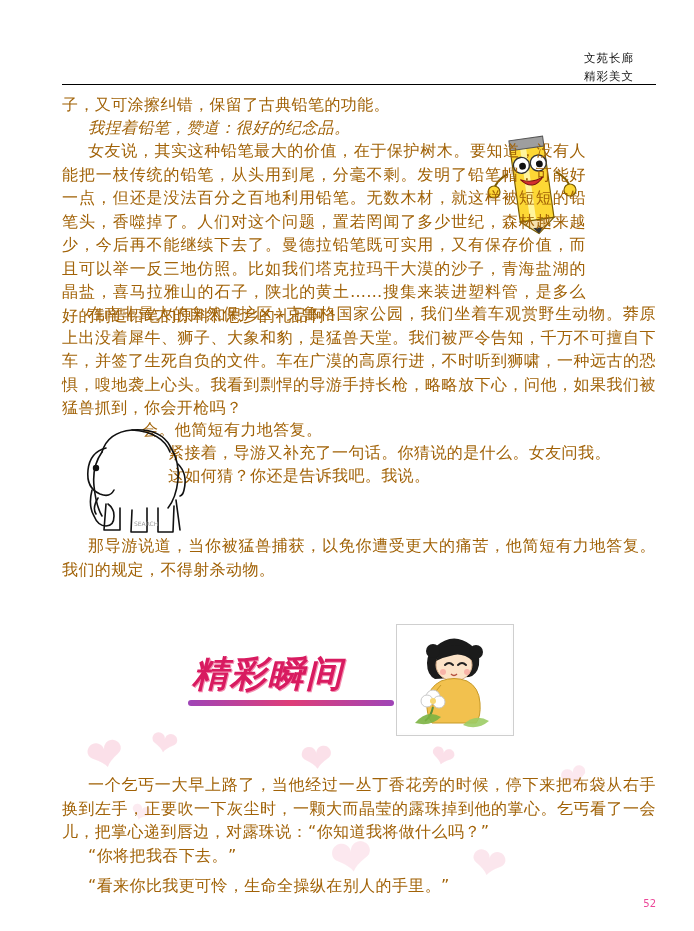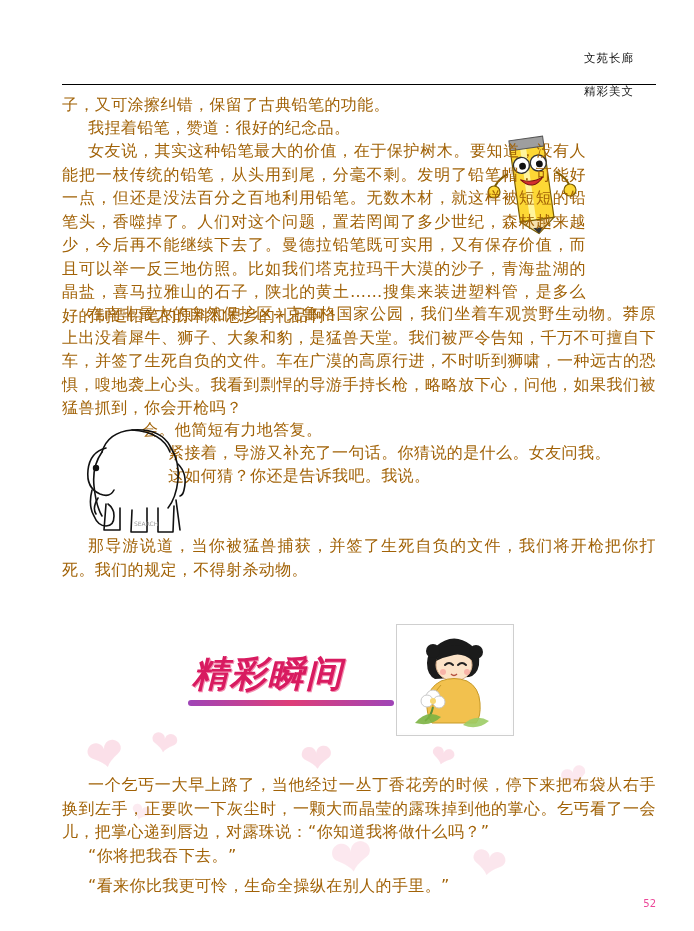--- a/index.html
+++ b/index.html
@@ -26,21 +26,21 @@
   .header {
     position: absolute;
     top: 50px;
     right: 60px;
     text-align: right;
     line-height: 1.45;
     font-size: 11.5px;
     color: #1a1a1a;
     letter-spacing: 1px;
   }
-  .header .line2 { margin-top: 16px; }
+  .header .line2 { margin-top: 1px; }
 
   .rule {
     position: absolute;
     left: 62px;
     right: 38px;
     top: 84px;
     border-top: 1.2px solid #000;
   }
   p.t {
     margin: 0;
@@ -48,21 +48,21 @@
     line-height: 23.5px;
     text-align: justify;
     text-justify: inter-ideograph;
     letter-spacing: 0.4px;
     color: #a16207;
   }
   p.indent { text-indent: 26px; }
 
   
   .b1 { position: absolute; left: 62px; top: 93px;  width: 594px; }
-  .b2 { position: absolute; left: 62px; top: 116px; width: 594px; }
+  .b2 { position: absolute; left: 62px; top: 116px; width: 594px; font-style: italic; }
   .b3 { position: absolute; left: 62px; top: 139px; width: 524px; }
   .b4 { position: absolute; left: 62px; top: 232px; width: 594px; }
   .b5 { position: absolute; left: 62px; top: 302px; width: 594px; }
   .b6 { position: absolute; left: 62px; top: 348px; width: 594px; }
   .b7 { position: absolute; left: 142px; top: 418px; width: 514px; }
   .b8 { position: absolute; left: 142px; top: 441px; width: 514px; }
   .b9 { position: absolute; left: 142px; top: 464px; width: 514px; }
   .b10{ position: absolute; left: 142px; top: 511px; width: 514px; }
   .b11{ position: absolute; left: 62px;  top: 534px; width: 594px; }
 
@@ -220,21 +220,21 @@
   <div class="b7">
     <p class="t">会。他简短有力地答复。</p>
   </div>
   <div class="b8">
     <p class="t indent">紧接着，导游又补充了一句话。你猜说的是什么。女友问我。</p>
   </div>
   <div class="b9">
     <p class="t indent">这如何猜？你还是告诉我吧。我说。</p>
   </div>
   <div class="b11">
-    <p class="t indent">那导游说道，当你被猛兽捕获，并签了生死自负的文件，我们将开枪把你打死。我们的规定，不得射杀动物。</p>
+    <p class="t indent">那导游说道，当你被猛兽捕获，以免你遭受更大的痛苦，他简短有力地答复。我们的规定，不得射杀动物。</p>
   </div>
 
   <div class="elephant-art">
     <svg width="150" height="140" viewBox="0 0 150 140">
       <g fill="none" stroke="#111" stroke-width="1.6" stroke-linecap="round" stroke-linejoin="round">
 
         <path d="M40 54 q6 -20 30 -22 q28 -2 38 16 q10 16 8 34 q-2 18 -10 28"></path>
         <path d="M40 54 q-10 14 -8 34 q2 20 8 30"></path>
 
         <path d="M70 32 q30 2 38 22"></path>

